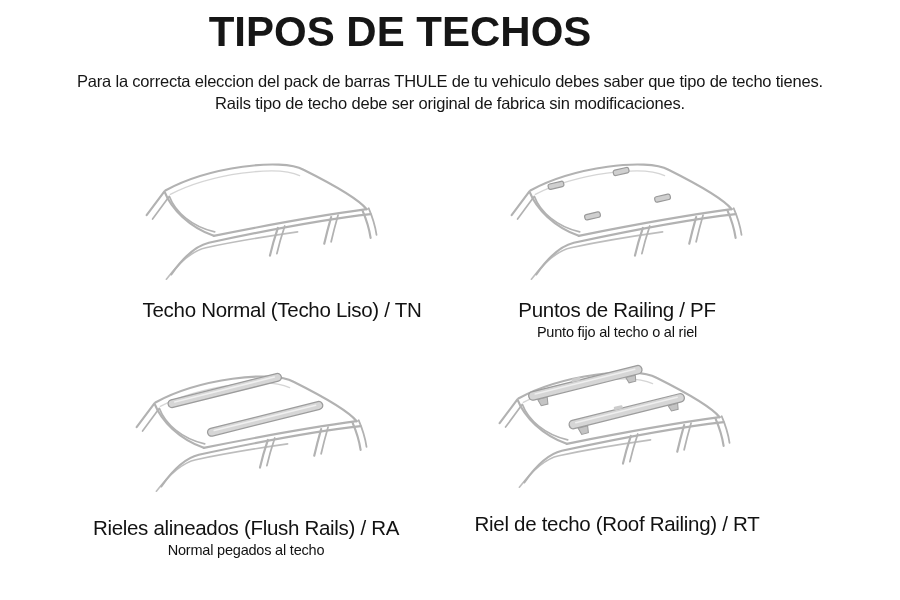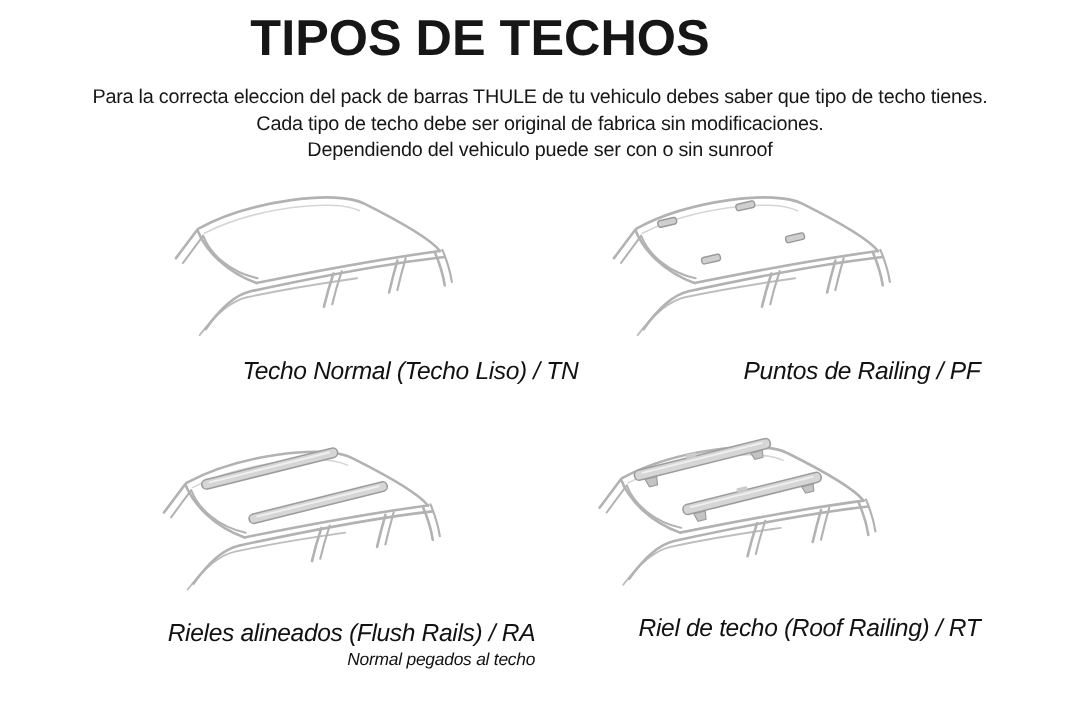--- a/index.html
+++ b/index.html
@@ -12,21 +12,21 @@
   .page-title{
     position:absolute;top:8px;left:0;width:800px;
     text-align:center;font-size:42px;font-weight:700;
     letter-spacing:0px;color:#161616;
   }
   .intro{
     position:absolute;top:70px;left:0;width:900px;
     text-align:center;font-size:16.5px;line-height:22px;
     font-weight:500;color:#161616;letter-spacing:-0.2px;
   }
-  .quad{position:absolute;width:400px;text-align:right;font-style:italic;}
+  .quad{position:absolute;width:400px;text-align:center;}
   .quad svg{display:block;}
   .caption{font-size:20.5px;font-weight:500;color:#121212;letter-spacing:-0.3px;}
   .subcaption{font-size:14.5px;font-weight:500;color:#121212;margin-top:2px;letter-spacing:-0.2px;}
   .q-tn{left:82px;top:150px;}
   .q-pf{left:417px;top:150px;}
   .q-ra{left:46px;top:362px;}
   .q-rt{left:417px;top:358px;}
   .q-tn svg{margin:0 auto;transform:translateX(-14px);}
   .q-pf svg{margin:0 auto;transform:translateX(16px);}
   .q-ra svg{margin:0 auto;transform:translateX(12px);}
@@ -64,22 +64,21 @@
       <path d="M246,62 q6,14 8,27"></path>
       <path d="M252,59 q6,14 8,27" stroke-width="1.8"></path>
     </g>
   </defs>
 </svg>
 
 <div class="page-title">TIPOS DE TECHOS</div>
 
 <div class="intro">
   <div>Para la correcta eleccion del pack de barras THULE de tu vehiculo debes saber que tipo de techo tienes.</div>
-  <div>Cada tipo de techo debe ser original de fabrica sin modificaciones.</div>
-  <div>Dependiendo del vehiculo puede ser con o sin sunroof</div>
+  <div>Rails tipo de techo debe ser original de fabrica sin modificaciones.</div>
 </div>
 
 <div class="quad q-tn">
   <svg width="320" height="148" viewBox="0 0 300 150">
     <use href="#roofBase"></use>
   </svg>
   <div class="caption">Techo Normal (Techo Liso) / TN</div>
   <div class="subcaption"></div>
 </div>
 
@@ -95,20 +94,21 @@
         </g>
       <g transform="translate(109,67) rotate(-13)">
           <rect x="-8" y="-3" width="16" height="5.6" rx="2"></rect>
         </g>
       <g transform="translate(180,49) rotate(-13)">
           <rect x="-8" y="-3" width="16" height="5.6" rx="2"></rect>
         </g>
     </g>
   </svg>
   <div class="caption">Puntos de Railing / PF</div>
+  <div class="subcaption">Punto fijo al techo o al riel</div>
 </div>
 
 <div class="quad q-ra">
   <svg width="320" height="148" viewBox="0 0 300 150">
     <use href="#roofBase"></use>
     <g>
       <g transform="translate(60,47) rotate(-14)">
         <rect x="0" y="-8" width="118" height="8" rx="4" fill="#d6d6d6" stroke="#9c9c9c" stroke-width="1.3"></rect>
         <path d="M7,-5 L111,-5" stroke="#f0f0f0" stroke-width="1.6" stroke-linecap="round"></path>
       </g>

